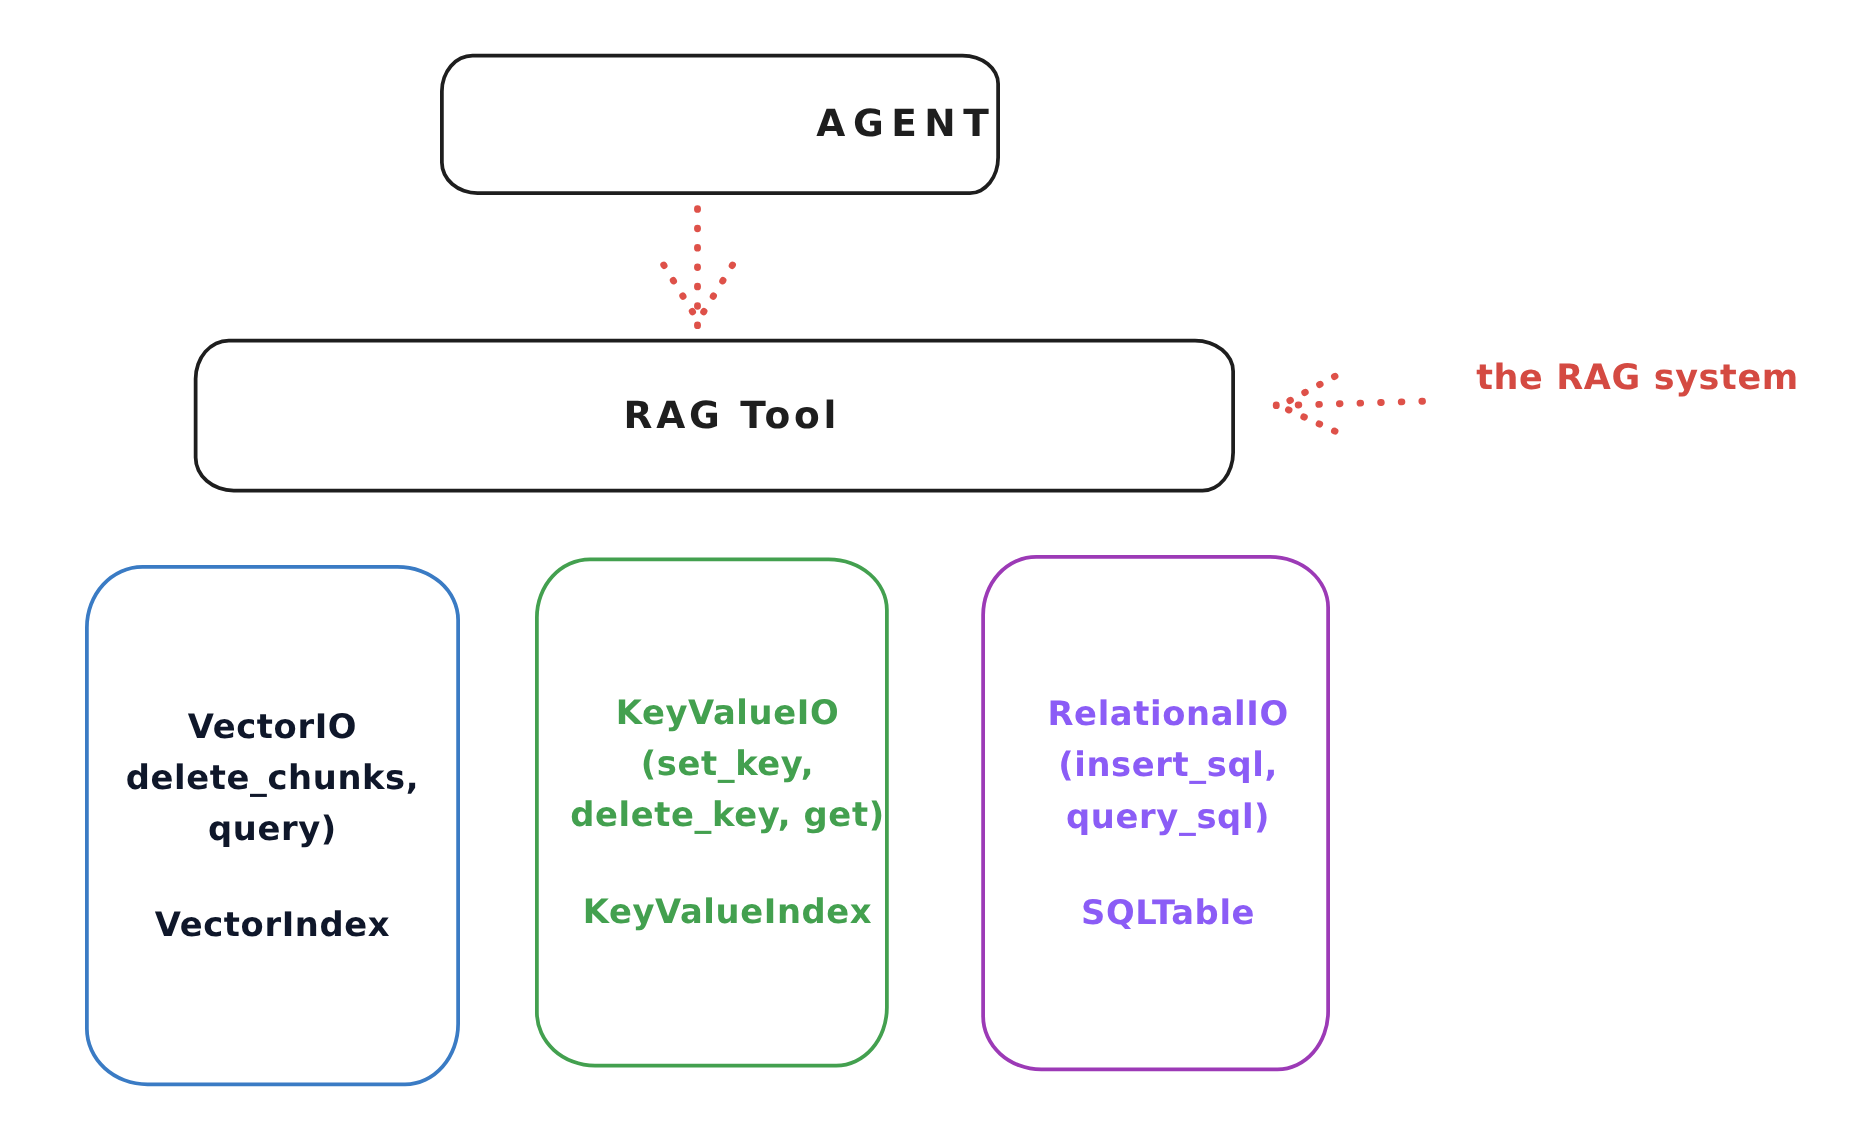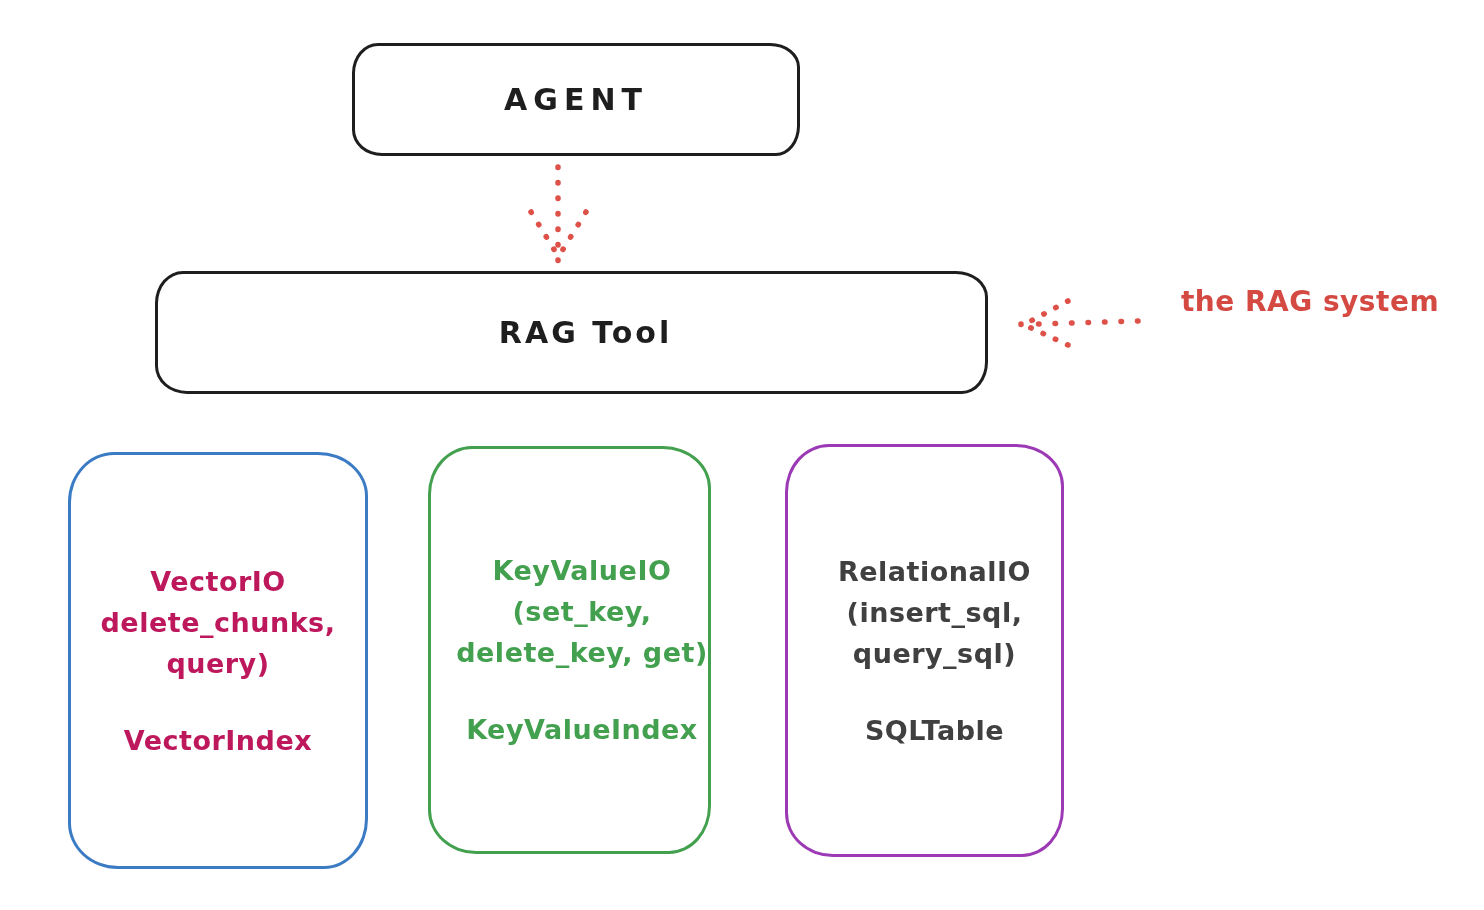--- a/index.html
+++ b/index.html
@@ -18,20 +18,21 @@
     border: 3.5px solid #1e1e1e;
     display: flex; flex-direction: column;
     align-items: center; justify-content: center;
     text-align: center;
   }
 
   
   .node--agent {
     left: 352px; top: 43px; width: 448px; height: 113px;
     border-radius: 26px 30px 24px 30px / 30px 24px 30px 26px;
+    align-items: flex-end;
   }
   .node--rag {
     left: 155px; top: 271px; width: 833px; height: 123px;
     border-radius: 28px 32px 26px 32px / 32px 26px 32px 28px;
     padding-left: 28px;
   }
   .node-label {
     font-size: 30px; color: #1e1e1e; font-weight: bold;
     letter-spacing: 3px;
   }
@@ -67,39 +68,39 @@
 <div class="stage">
 
   <div class="node node--agent">
     <span class="node-label">AGENT</span>
   </div>
 
   <div class="node node--rag">
     <span class="node-label">RAG Tool</span>
   </div>
 
-  <div class="node backend backend--vector" style="border-color: rgb(58, 123, 196); color: #be185d;">
+  <div class="node backend backend--vector" style="border-color: rgb(58, 123, 196); color: #0f172a;">
     <div>
       <div>VectorIO</div>
       <div>delete_chunks,</div>
       <div>query)</div>
       <div class="index-label">VectorIndex</div>
     </div>
   </div>
 
   <div class="node backend backend--keyvalue" style="border-color: rgb(67, 160, 79); color: rgb(67, 160, 79);">
     <div>
       <div>KeyValueIO</div>
       <div>(set_key,</div>
       <div>delete_key, get)</div>
       <div class="index-label">KeyValueIndex</div>
     </div>
   </div>
 
-  <div class="node backend backend--relational" style="border-color: rgb(156, 58, 182); color: #404040; padding-left: 20px;">
+  <div class="node backend backend--relational" style="border-color: rgb(156, 58, 182); color: #8b5cf6; padding-left: 20px;">
     <div>
       <div>RelationalIO</div>
       <div>(insert_sql,</div>
       <div>query_sql)</div>
       <div class="index-label">SQLTable</div>
     </div>
   </div>
 
   <div class="annotation" style="color: rgb(212, 74, 66);">
     <div>the RAG system</div>

